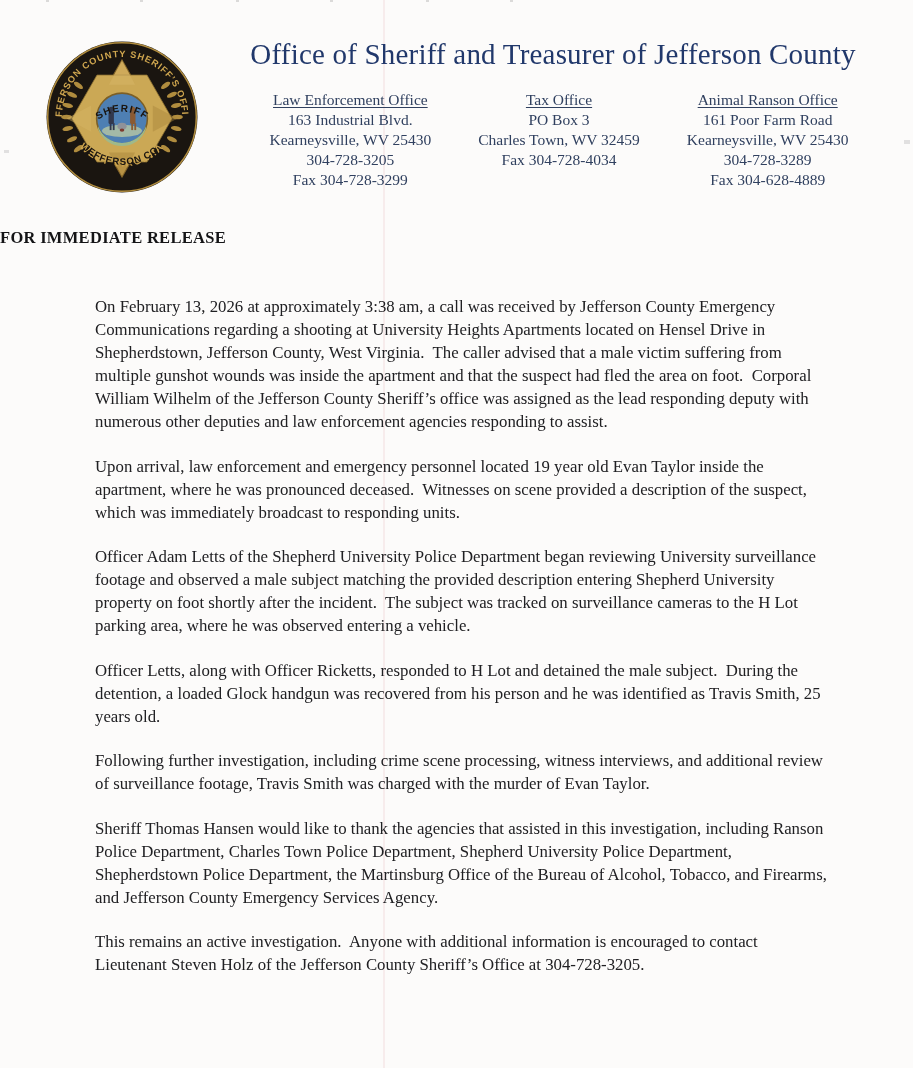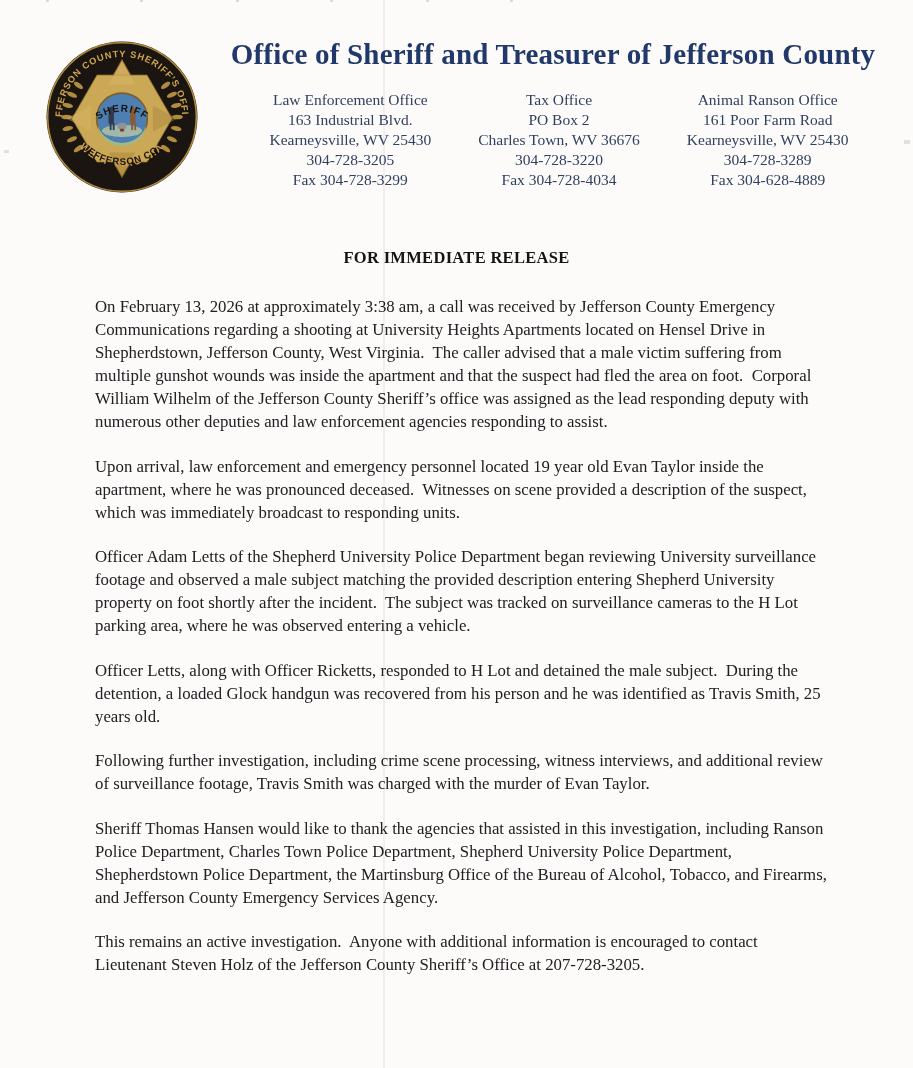--- a/index.html
+++ b/index.html
@@ -53,54 +53,54 @@
     height: 154px;
   }
   .doc-title {
     position: absolute;
     left: 212px;
     top: 38px;
     width: 682px;
     margin: 0;
     text-align: center;
     font-size: 29px;
-    font-weight: bold;
+    font-weight: normal;
     letter-spacing: 0.2px;
     color: #21386b;
   }
   .offices {
     position: absolute;
     left: 246px;
     top: 90px;
     width: 626px;
     display: flex;
   }
   .office {
     flex: 1;
     text-align: center;
     font-size: 15.5px;
     line-height: 20px;
     color: #30405f;
   }
   .office-name {
+    text-decoration: underline;
     text-underline-offset: 2px;
   }
 
   
   .release-heading {
     position: absolute;
     left: 0;
     right: 0;
     top: 228px;
-    text-align: center;
+    text-align: left;
     font-size: 16.5px;
     font-weight: bold;
     letter-spacing: 0.3px;
     color: #141416;
-    margin-top: 20px;
   }
   .body-copy {
     position: absolute;
     left: 95px;
     top: 295px;
     width: 733px;
     font-size: 16.8px;
     line-height: 23px;
     color: #202023;
   }
@@ -237,39 +237,38 @@
   <div class="offices">
     <div class="office">
       <div class="office-name">Law Enforcement Office</div>
       <div>163 Industrial Blvd.</div>
       <div>Kearneysville, WV 25430</div>
       <div>304-728-3205</div>
       <div>Fax 304-728-3299</div>
     </div>
     <div class="office">
       <div class="office-name">Tax Office</div>
-      <div>PO Box 2</div>
-      <div>Charles Town, WV 36676</div>
-      <div>304-728-3220</div>
+      <div>PO Box 3</div>
+      <div>Charles Town, WV 32459</div>
       <div>Fax 304-728-4034</div>
     </div>
     <div class="office">
       <div class="office-name">Animal Ranson Office</div>
       <div>161 Poor Farm Road</div>
       <div>Kearneysville, WV 25430</div>
       <div>304-728-3289</div>
       <div>Fax 304-628-4889</div>
     </div>
   </div>
 
   <div class="release-heading">FOR IMMEDIATE RELEASE</div>
 
   <div class="body-copy">
     <p>On February 13, 2026 at approximately 3:38 am, a call was received by Jefferson County Emergency Communications regarding a shooting at University Heights Apartments located on Hensel Drive in Shepherdstown, Jefferson County, West Virginia.  The caller advised that a male victim suffering from multiple gunshot wounds was inside the apartment and that the suspect had fled the area on foot.  Corporal William Wilhelm of the Jefferson County Sheriff’s office was assigned as the lead responding deputy with numerous other deputies and law enforcement agencies responding to assist.</p>
     <p>Upon arrival, law enforcement and emergency personnel located 19 year old Evan Taylor inside the apartment, where he was pronounced deceased.  Witnesses on scene provided a description of the suspect, which was immediately broadcast to responding units.</p>
     <p>Officer Adam Letts of the Shepherd University Police Department began reviewing University surveillance footage and observed a male subject matching the provided description entering Shepherd University property on foot shortly after the incident.  The subject was tracked on surveillance cameras to the H Lot parking area, where he was observed entering a vehicle.</p>
     <p>Officer Letts, along with Officer Ricketts, responded to H Lot and detained the male subject.  During the detention, a loaded Glock handgun was recovered from his person and he was identified as Travis Smith, 25 years old.</p>
     <p>Following further investigation, including crime scene processing, witness interviews, and additional review of surveillance footage, Travis Smith was charged with the murder of Evan Taylor.</p>
     <p>Sheriff Thomas Hansen would like to thank the agencies that assisted in this investigation, including Ranson Police Department, Charles Town Police Department, Shepherd University Police Department, Shepherdstown Police Department, the Martinsburg Office of the Bureau of Alcohol, Tobacco, and Firearms, and Jefferson County Emergency Services Agency.</p>
-    <p>This remains an active investigation.  Anyone with additional information is encouraged to contact Lieutenant Steven Holz of the Jefferson County Sheriff’s Office at 207-728-3205.</p>
+    <p>This remains an active investigation.  Anyone with additional information is encouraged to contact Lieutenant Steven Holz of the Jefferson County Sheriff’s Office at 304-728-3205.</p>
   </div>
 
 </div>
 
 </body></html>

